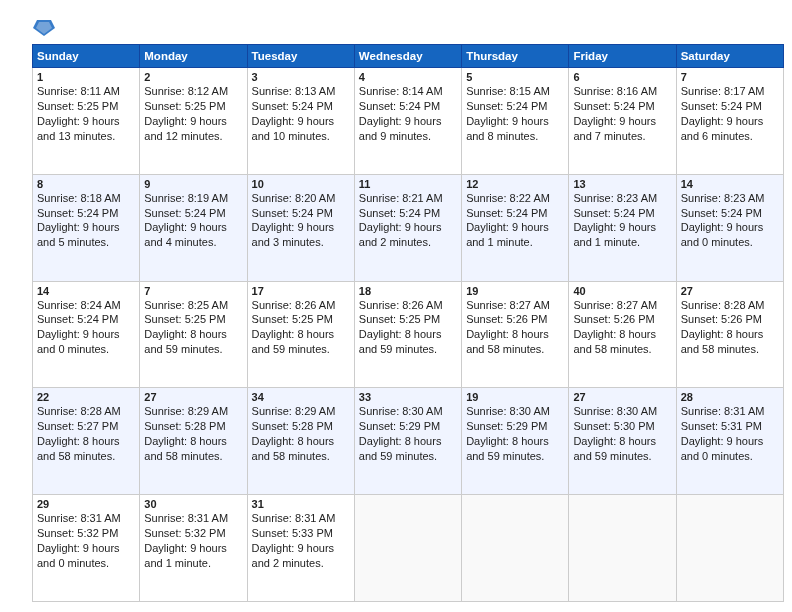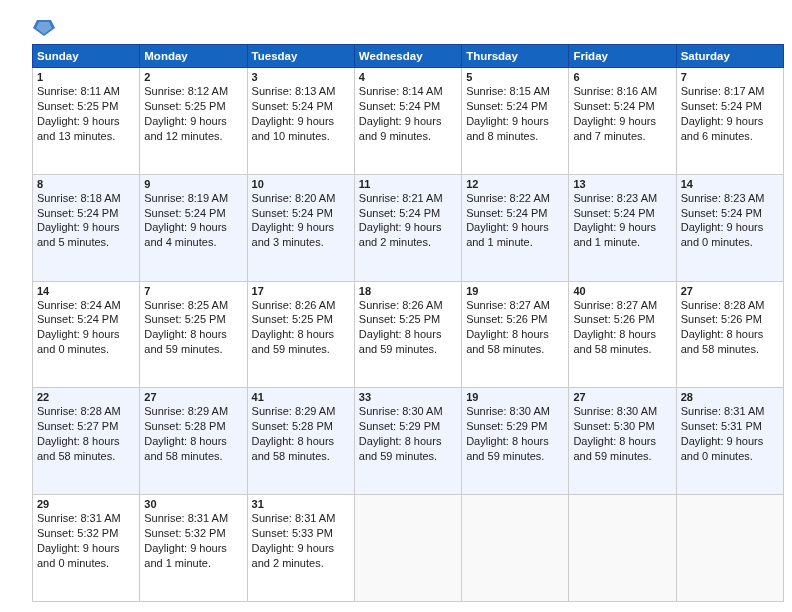--- a/index.html
+++ b/index.html
@@ -225,21 +225,21 @@
         <tr class="row-shaded">
           <td>
             <span class="day-number">22</span>
             <div class="day-info">Sunrise: 8:28 AM<br>Sunset: 5:27 PM<br>Daylight: 8 hours and 58 minutes.</div>
           </td>
           <td>
             <span class="day-number">27</span>
             <div class="day-info">Sunrise: 8:29 AM<br>Sunset: 5:28 PM<br>Daylight: 8 hours and 58 minutes.</div>
           </td>
           <td>
-            <span class="day-number">41</span>
+            <span class="day-number">34</span>
             <div class="day-info">Sunrise: 8:29 AM<br>Sunset: 5:28 PM<br>Daylight: 8 hours and 58 minutes.</div>
           </td>
           <td>
             <span class="day-number">33</span>
             <div class="day-info">Sunrise: 8:30 AM<br>Sunset: 5:29 PM<br>Daylight: 8 hours and 59 minutes.</div>
           </td>
           <td>
             <span class="day-number">19</span>
             <div class="day-info">Sunrise: 8:30 AM<br>Sunset: 5:29 PM<br>Daylight: 8 hours and 59 minutes.</div>
           </td>

